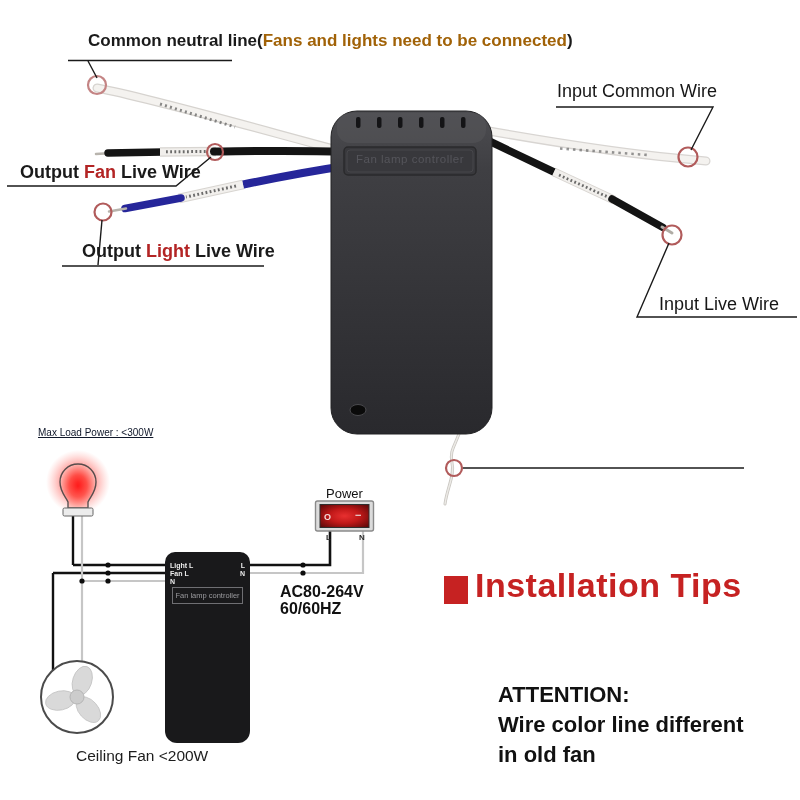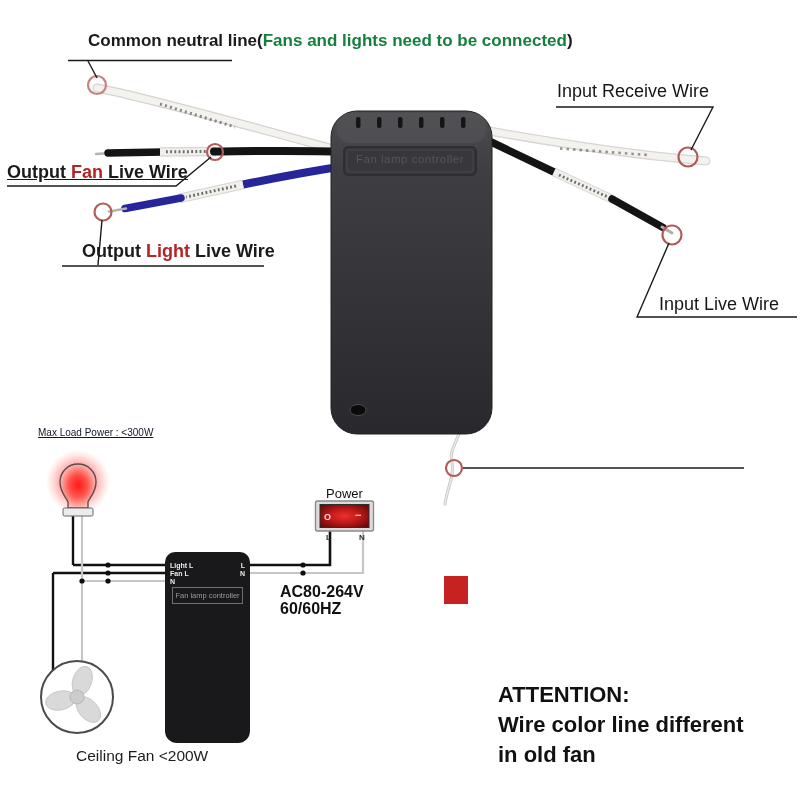--- a/index.html
+++ b/index.html
@@ -1,20 +1,20 @@
 <!DOCTYPE html>
 <html><head>
 <meta charset="utf-8">
 <style>
   html,body{margin:0;padding:0;background:#fff;}
   .stage{position:relative;width:800px;height:800px;background:#ffffff;overflow:hidden;
          font-family:"Liberation Sans",sans-serif;}
   svg.art{position:absolute;left:0;top:0;width:800px;height:800px;}
   .lbl{position:absolute;white-space:nowrap;color:#1a1a1a;}
-  .blue{color:#15803d;}
+  .blue{color:#a16207;}
   .red{color:#b32424;}
   .common{font-size:17px;font-weight:bold;}
   .wirelbl{font-size:18px;font-weight:bold;}
   .plainlbl{font-size:18px;color:#161616;}
   .smalllbl{font-size:10px;color:#0f172a;text-decoration:underline;}
   .powerlbl{font-size:13px;color:#111;width:57px;text-align:center;}
   .ac{font-size:16px;font-weight:bold;line-height:17px;color:#111;}
   .fanlbl{font-size:15.5px;color:#1d1d1d;}
   .tipsquare{position:absolute;left:444px;top:576px;width:24px;height:28px;background:#c62222;}
   .tipstitle{font-size:34px;font-weight:bold;color:#c62222;letter-spacing:.5px;}
@@ -178,29 +178,29 @@
         <ellipse cx="0" cy="-17" rx="9.5" ry="15" transform="rotate(258)"></ellipse>
       </g>
       <circle r="7" fill="#cccccc" stroke="#b5b5b5"></circle>
     </g>
   </svg>
 
   <div class="lbl common" style="left:88px;top:31px;">
     <span>Common neutral line(</span><span class="blue">Fans and lights need to be connected</span><span>)</span>
   </div>
 
-  <div class="lbl wirelbl" style="left:7px;top:162px;text-decoration:underline;">
+  <div class="lbl wirelbl" style="left:20px;top:162px;">
     <span>Output </span><span class="red">Fan</span><span> Live Wire</span>
   </div>
 
   <div class="lbl wirelbl" style="left:82px;top:241px;">
     <span>Output </span><span class="red">Light</span><span> Live Wire</span>
   </div>
 
-  <div class="lbl plainlbl" style="left:557px;top:81px;">Input Receive Wire</div>
+  <div class="lbl plainlbl" style="left:557px;top:81px;">Input Common Wire</div>
   <div class="lbl plainlbl" style="left:659px;top:294px;">Input Live Wire</div>
 
   <div class="lbl platelbl" style="left:345px;top:153px;">Fan lamp controller</div>
 
   <div class="lbl smalllbl" style="left:38px;top:427px;">Max Load Power : &lt;300W</div>
   <div class="lbl powerlbl" style="left:316px;top:486px;">Power</div>
 
   <div class="lbl ac" style="left:280px;top:583px;">
     <div>AC80-264V</div>
     <div>60/60HZ</div>
@@ -211,20 +211,21 @@
     <div class="term" style="left:5px;top:16.5px;">Fan L</div>
     <div class="term" style="left:5px;top:24.5px;">N</div>
     <div class="term" style="right:5px;top:8.5px;">L</div>
     <div class="term" style="right:5px;top:16.5px;">N</div>
     <div class="innerbox">Fan lamp controller</div>
   </div>
 
   <div class="lbl fanlbl" style="left:28px;top:747px;margin-left:48px;">Ceiling Fan &lt;200W</div>
 
   <div class="tipsquare"></div>
+  <div class="lbl tipstitle" style="left:475px;top:566px;">Installation Tips</div>
 
   <div class="lbl attention" style="left:475px;top:680px;margin-left:23px;">
     <div>ATTENTION:</div>
     <div>Wire color line different</div>
     <div>in old fan</div>
   </div>
 
 </div>
 
 </body></html>

